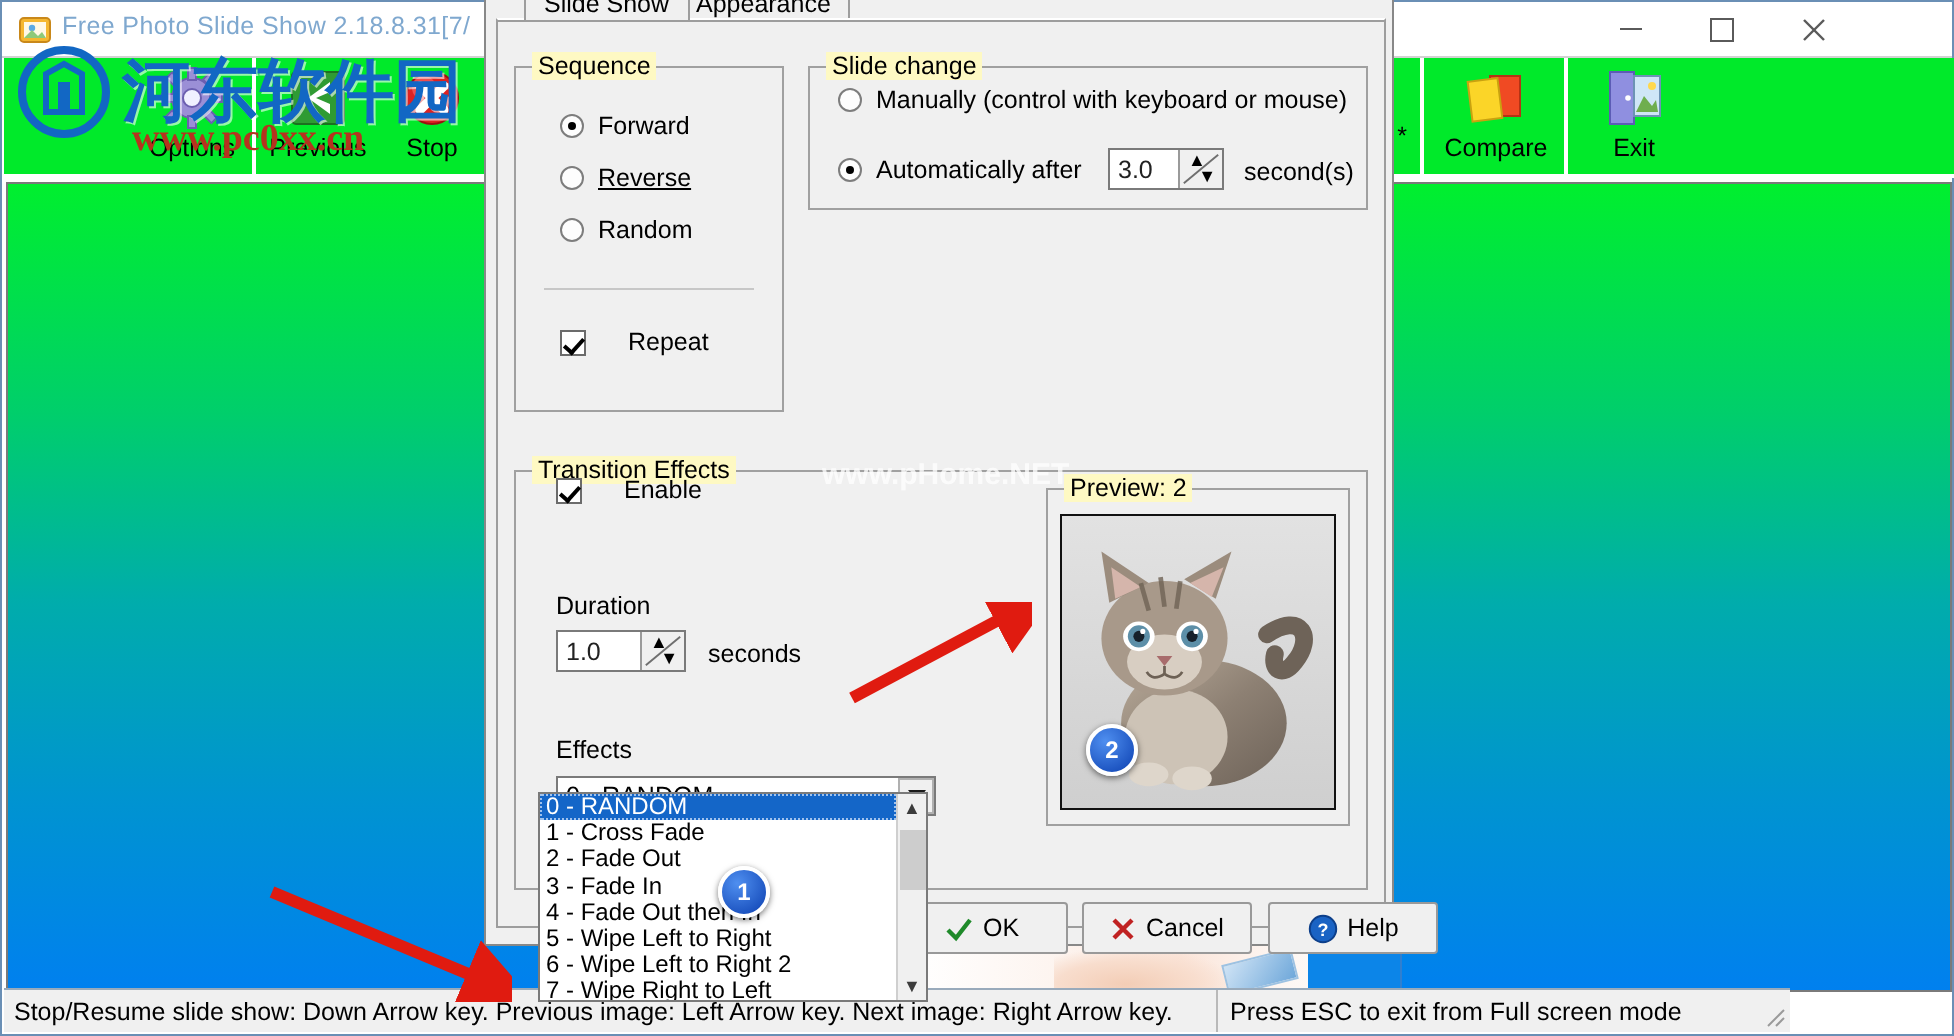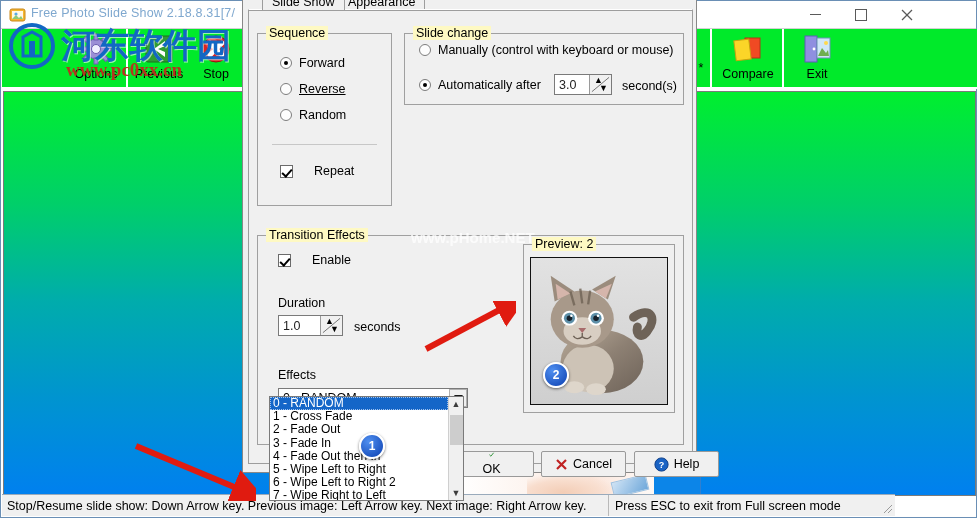--- a/index.html
+++ b/index.html
@@ -212,21 +212,21 @@
   }
   .kitten{position:absolute;left:0;top:0;width:100%;height:100%;}
 
   
   .dlg-btn{
     position:absolute;height:26px;box-sizing:border-box;
     border:1px solid #999;background:#f0f0f0;border-radius:2px;
     display:flex;align-items:center;justify-content:center;gap:5px;
     font-size:12.5px;color:#000;
   }
-  #btn-ok{left:200px;top:440px;width:85px;flex-direction:column;}
+  #btn-ok{left:200px;top:440px;width:85px;}
   #btn-cancel{left:292px;top:440px;width:85px;}
   #btn-help{left:385px;top:440px;width:85px;}
 
   
   .marker{
     position:absolute;width:22px;height:22px;border-radius:50%;
     background:radial-gradient(circle at 35% 30%,#4f8ff0,#0b3fb0);
     color:#fff;font-size:12px;font-weight:bold;
     display:flex;align-items:center;justify-content:center;
     border:2px solid #fff;box-shadow:0 1px 3px rgba(0,0,0,.55);z-index:60;
@@ -425,21 +425,21 @@
               <span class="up">▲</span>
               <span class="dn">▼</span>
             </span>
           </div>
           <span class="plain-label" style="left:217px;top:45px;">second(s)</span>
         </div>
 
         <div class="groupbox" id="gb-transition">
           <span class="gb-title">Transition Effects</span>
 
-          <div class="check-row" style="left:20px;top:17px;justify-content:center;">
+          <div class="check-row" style="left:20px;top:2px;justify-content:center;">
             <span class="chk on"></span>
             <span class="clabel">Enable</span>
           </div>
 
           <span class="plain-label" style="left:20px;top:60px;">Duration</span>
 
           <div class="spinbox" style="left:20px;top:79px;width:65px;height:21px;">
             <span class="sval">1.0</span>
             <span class="sbtns">
               <svg class="diag" viewBox="0 0 22 19">

